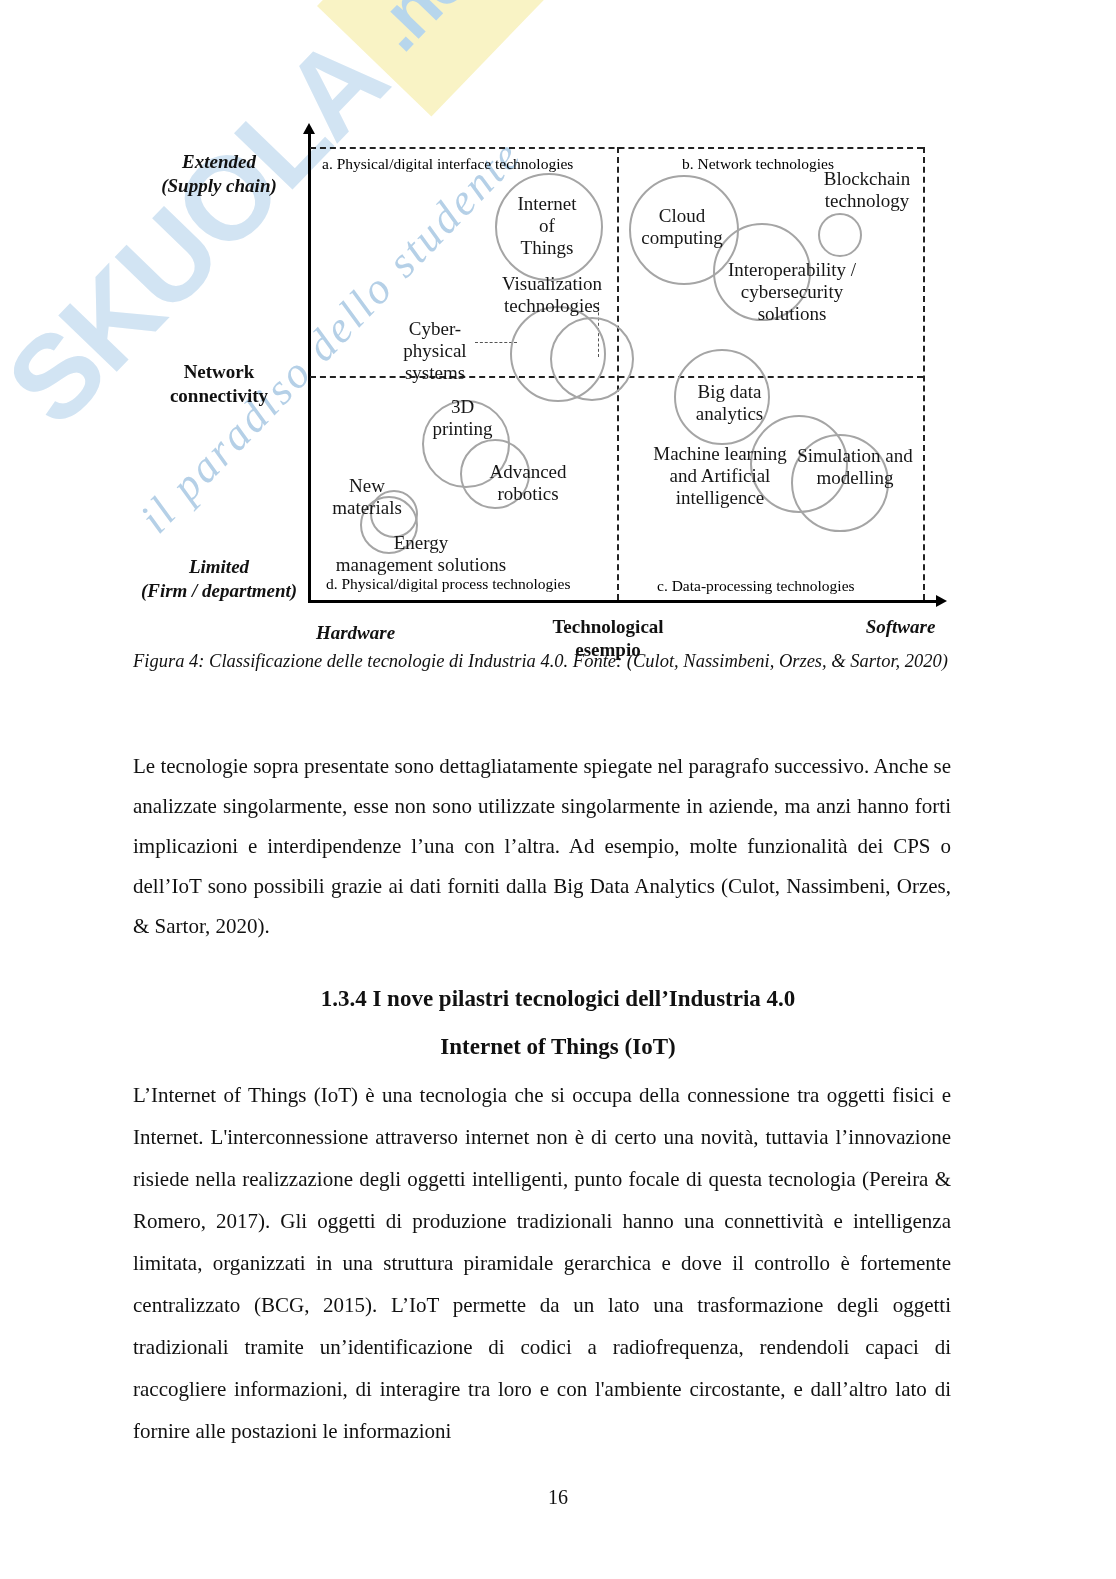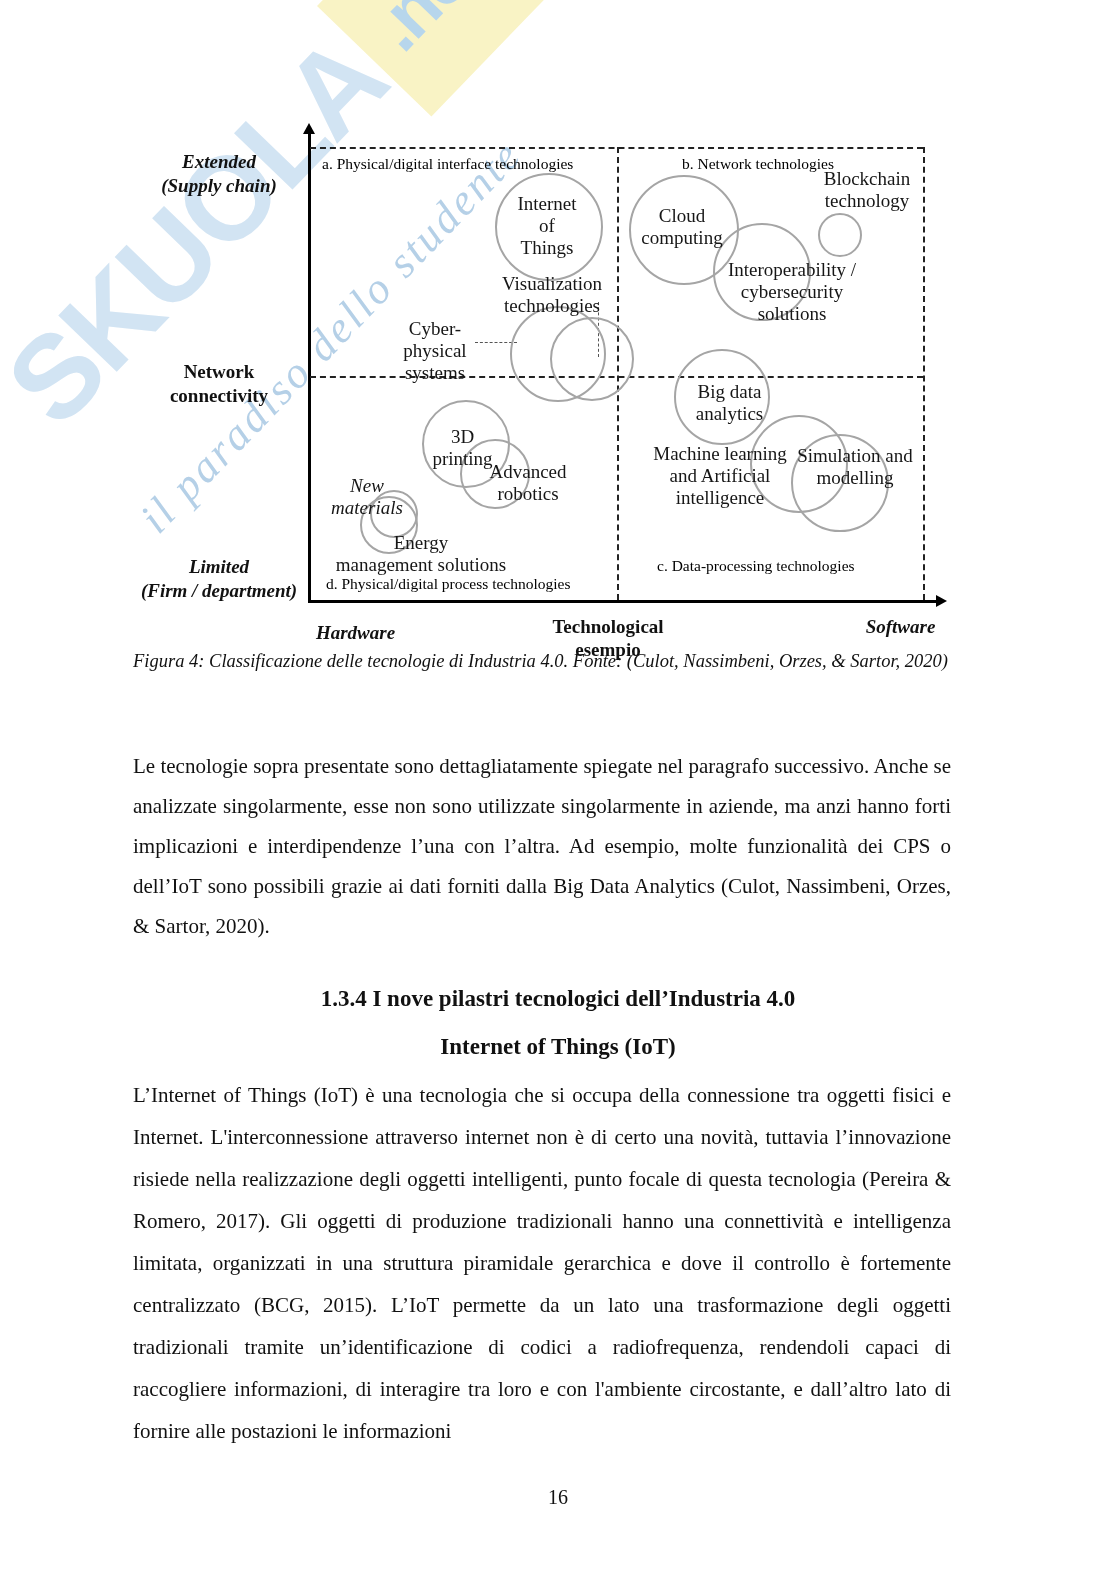--- a/index.html
+++ b/index.html
@@ -69,21 +69,21 @@
     <div class="fig-dash-h" style="left:180px;top:22px;width:613px;"></div>
     <div class="fig-dash-v" style="left:793px;top:22px;height:453px;"></div>
     <div class="fig-dash-h" style="left:180px;top:251px;width:613px;"></div>
     <div class="fig-dash-v" style="left:487px;top:22px;height:453px;"></div>
 
     <div class="conn-h" style="left:345px;top:217px;width:42px;"></div>
     <div class="conn-v" style="left:468px;top:177px;height:55px;"></div>
 
     <div class="qlabel" style="left:192px;top:30px;">a. Physical/digital interface technologies</div>
     <div class="qlabel" style="left:552px;top:30px;">b. Network technologies</div>
-    <div class="qlabel" style="left:527px;top:432px;">c. Data-processing technologies</div>
+    <div class="qlabel" style="left:527px;top:452px;">c. Data-processing technologies</div>
     <div class="qlabel" style="left:196px;top:450px;">d. Physical/digital process technologies</div>
 
     <div class="ylabel italic" style="top:25px;">
       <span>Extended</span>
       <span>(Supply chain)</span>
     </div>
     <div class="ylabel" style="top:235px;">
       <span>Network</span>
       <span>connectivity</span>
     </div>
@@ -146,29 +146,29 @@
     </div>
     <div class="bub" style="left:515px;top:318px;width:150px;">
       <span>Machine learning</span>
       <span>and Artificial</span>
       <span>intelligence</span>
     </div>
     <div class="bub" style="left:655px;top:320px;width:140px;">
       <span>Simulation and</span>
       <span>modelling</span>
     </div>
-    <div class="bub" style="left:290px;top:301px;width:85px;">
+    <div class="bub" style="left:290px;top:271px;width:85px;">
       <span>3D</span>
       <span>printing</span>
     </div>
     <div class="bub" style="left:350px;top:336px;width:96px;">
       <span>Advanced</span>
       <span>robotics</span>
     </div>
-    <div class="bub" style="left:194px;top:350px;width:86px;font-style:italic;">
+    <div class="bub" style="left:194px;top:350px;width:86px;">
       <span>New</span>
       <span>materials</span>
     </div>
     <div class="bub" style="left:196px;top:407px;width:190px;">
       <span>Energy</span>
       <span>management solutions</span>
     </div>
   </div>
 
   <div class="caption">Figura 4: Classificazione delle tecnologie di Industria 4.0. Fonte: (Culot, Nassimbeni, Orzes, &amp; Sartor, 2020)</div>

